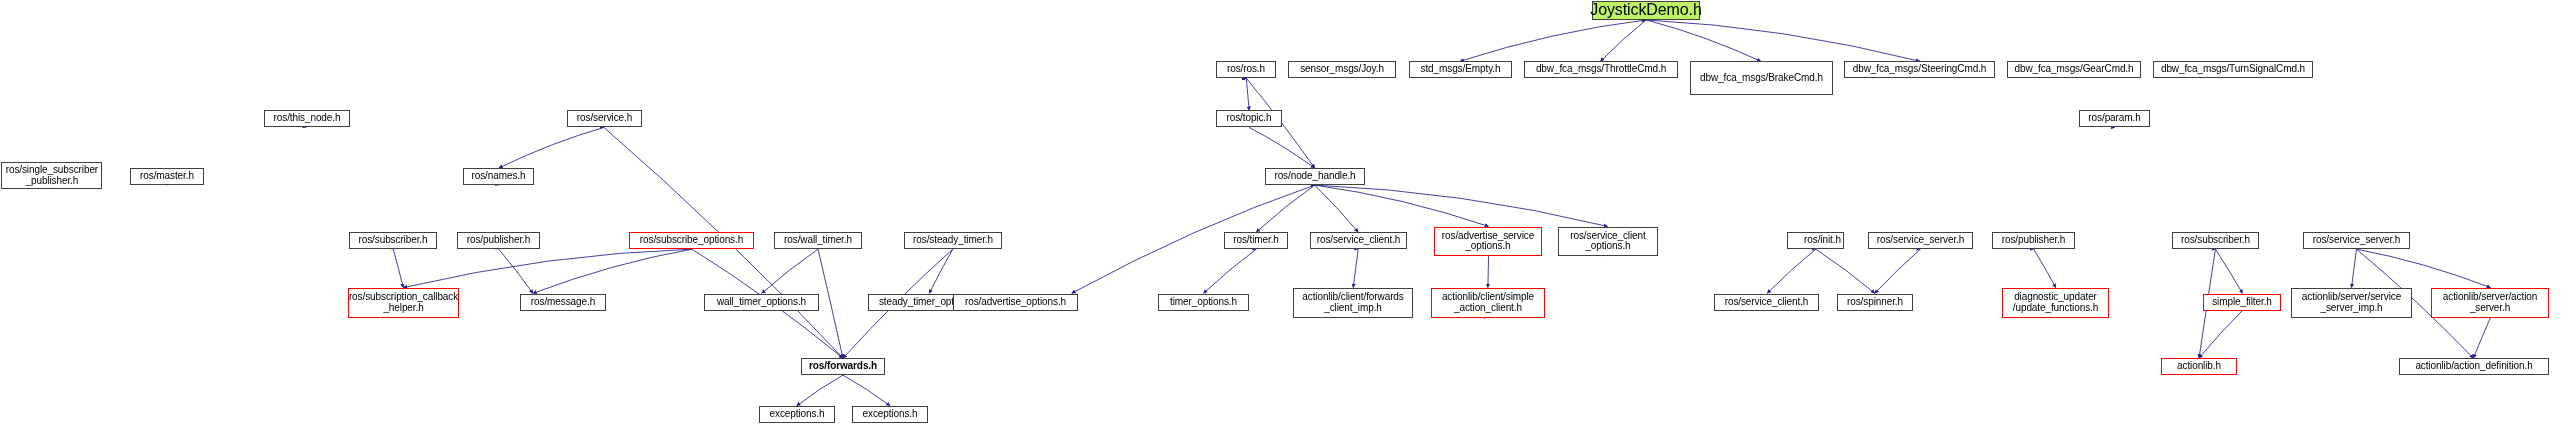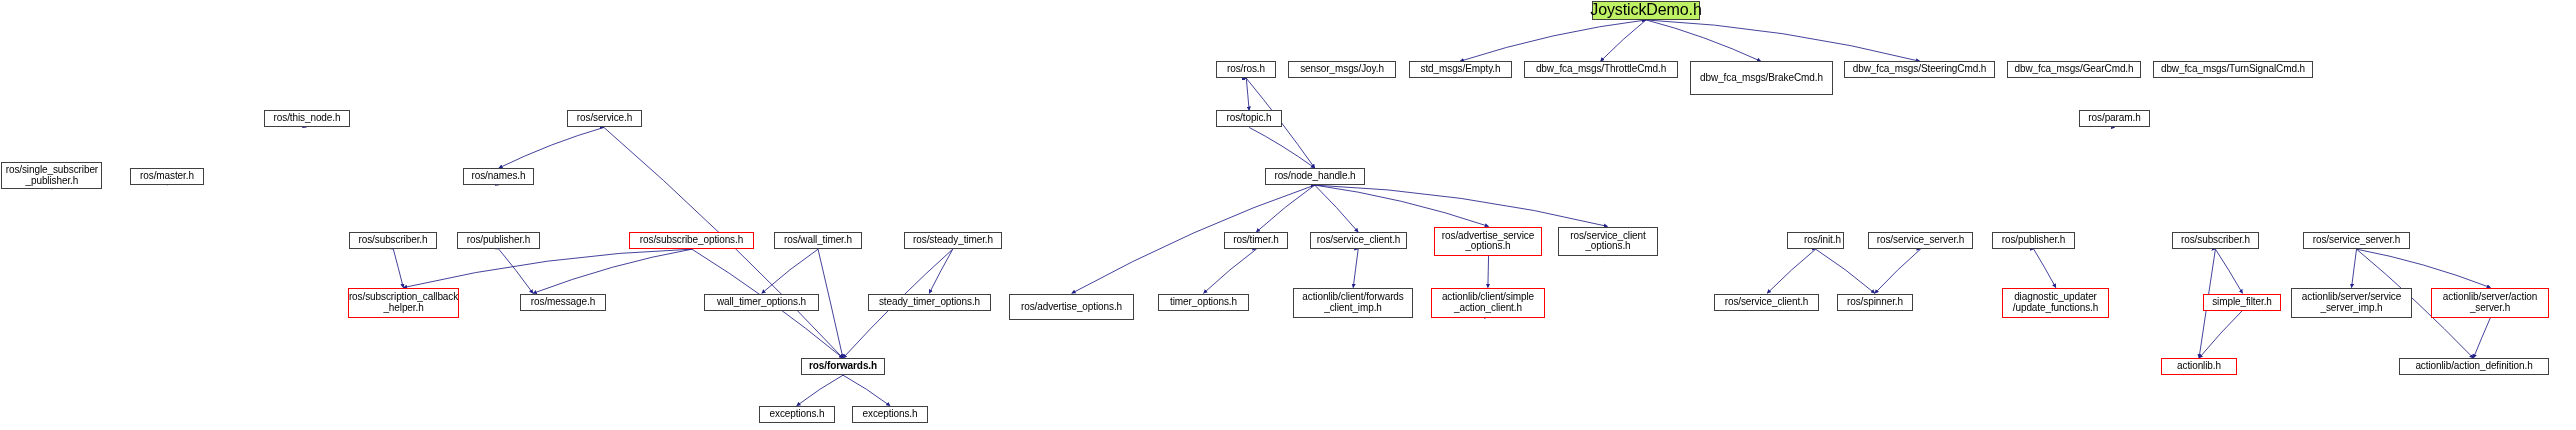--- a/index.html
+++ b/index.html
@@ -179,21 +179,21 @@
       <div class="node" style="left: 1787px; top: 232px; width: 57px; height: 17px; padding-left: 16px;">ros/init.h</div>
       <div class="node" style="left: 1868px; top: 232px; width: 105px; height: 17px;">ros/service_server.h</div>
       <div class="node" style="left: 1992px; top: 232px; width: 83px; height: 17px;">ros/publisher.h</div>
       <div class="node" style="left: 2172px; top: 232px; width: 87px; height: 17px;">ros/subscriber.h</div>
       <div class="node" style="left: 2303px; top: 232px; width: 107px; height: 17px;">ros/service_server.h</div>
       <div class="node red" style="left: 348px; top: 288px; width: 111px; height: 30px;">ros/subscription_callback
 _helper.h</div>
       <div class="node" style="left: 492px; top: 294px; width: 86px; height: 17px; margin-left: 28px;">ros/message.h</div>
       <div class="node" style="left: 704px; top: 294px; width: 115px; height: 17px;">wall_timer_options.h</div>
       <div class="node" style="left: 868px; top: 294px; width: 123px; height: 17px;">steady_timer_options.h</div>
-      <div class="node" style="left: 1009px; top: 294px; width: 125px; height: 26px; text-align: center;">ros/advertise_options.h</div>
+      <div class="node" style="left: 953px; top: 294px; width: 125px; height: 17px; text-align: center;">ros/advertise_options.h</div>
       <div class="node" style="left: 1158px; top: 294px; width: 91px; height: 17px;">timer_options.h</div>
       <div class="node" style="left: 1293px; top: 288px; width: 120px; height: 30px;">actionlib/client/forwards
 _client_imp.h</div>
       <div class="node red" style="left: 1431px; top: 288px; width: 114px; height: 30px;">actionlib/client/simple
 _action_client.h</div>
       <div class="node" style="left: 1714px; top: 294px; width: 105px; height: 17px;">ros/service_client.h</div>
       <div class="node" style="left: 1837px; top: 294px; width: 76px; height: 17px;">ros/spinner.h</div>
       <div class="node red" style="left: 2002px; top: 288px; width: 107px; height: 30px;">diagnostic_updater
 /update_functions.h</div>
       <div class="node red" style="left: 2203px; top: 294px; width: 78px; height: 17px;">simple_filter.h</div>

